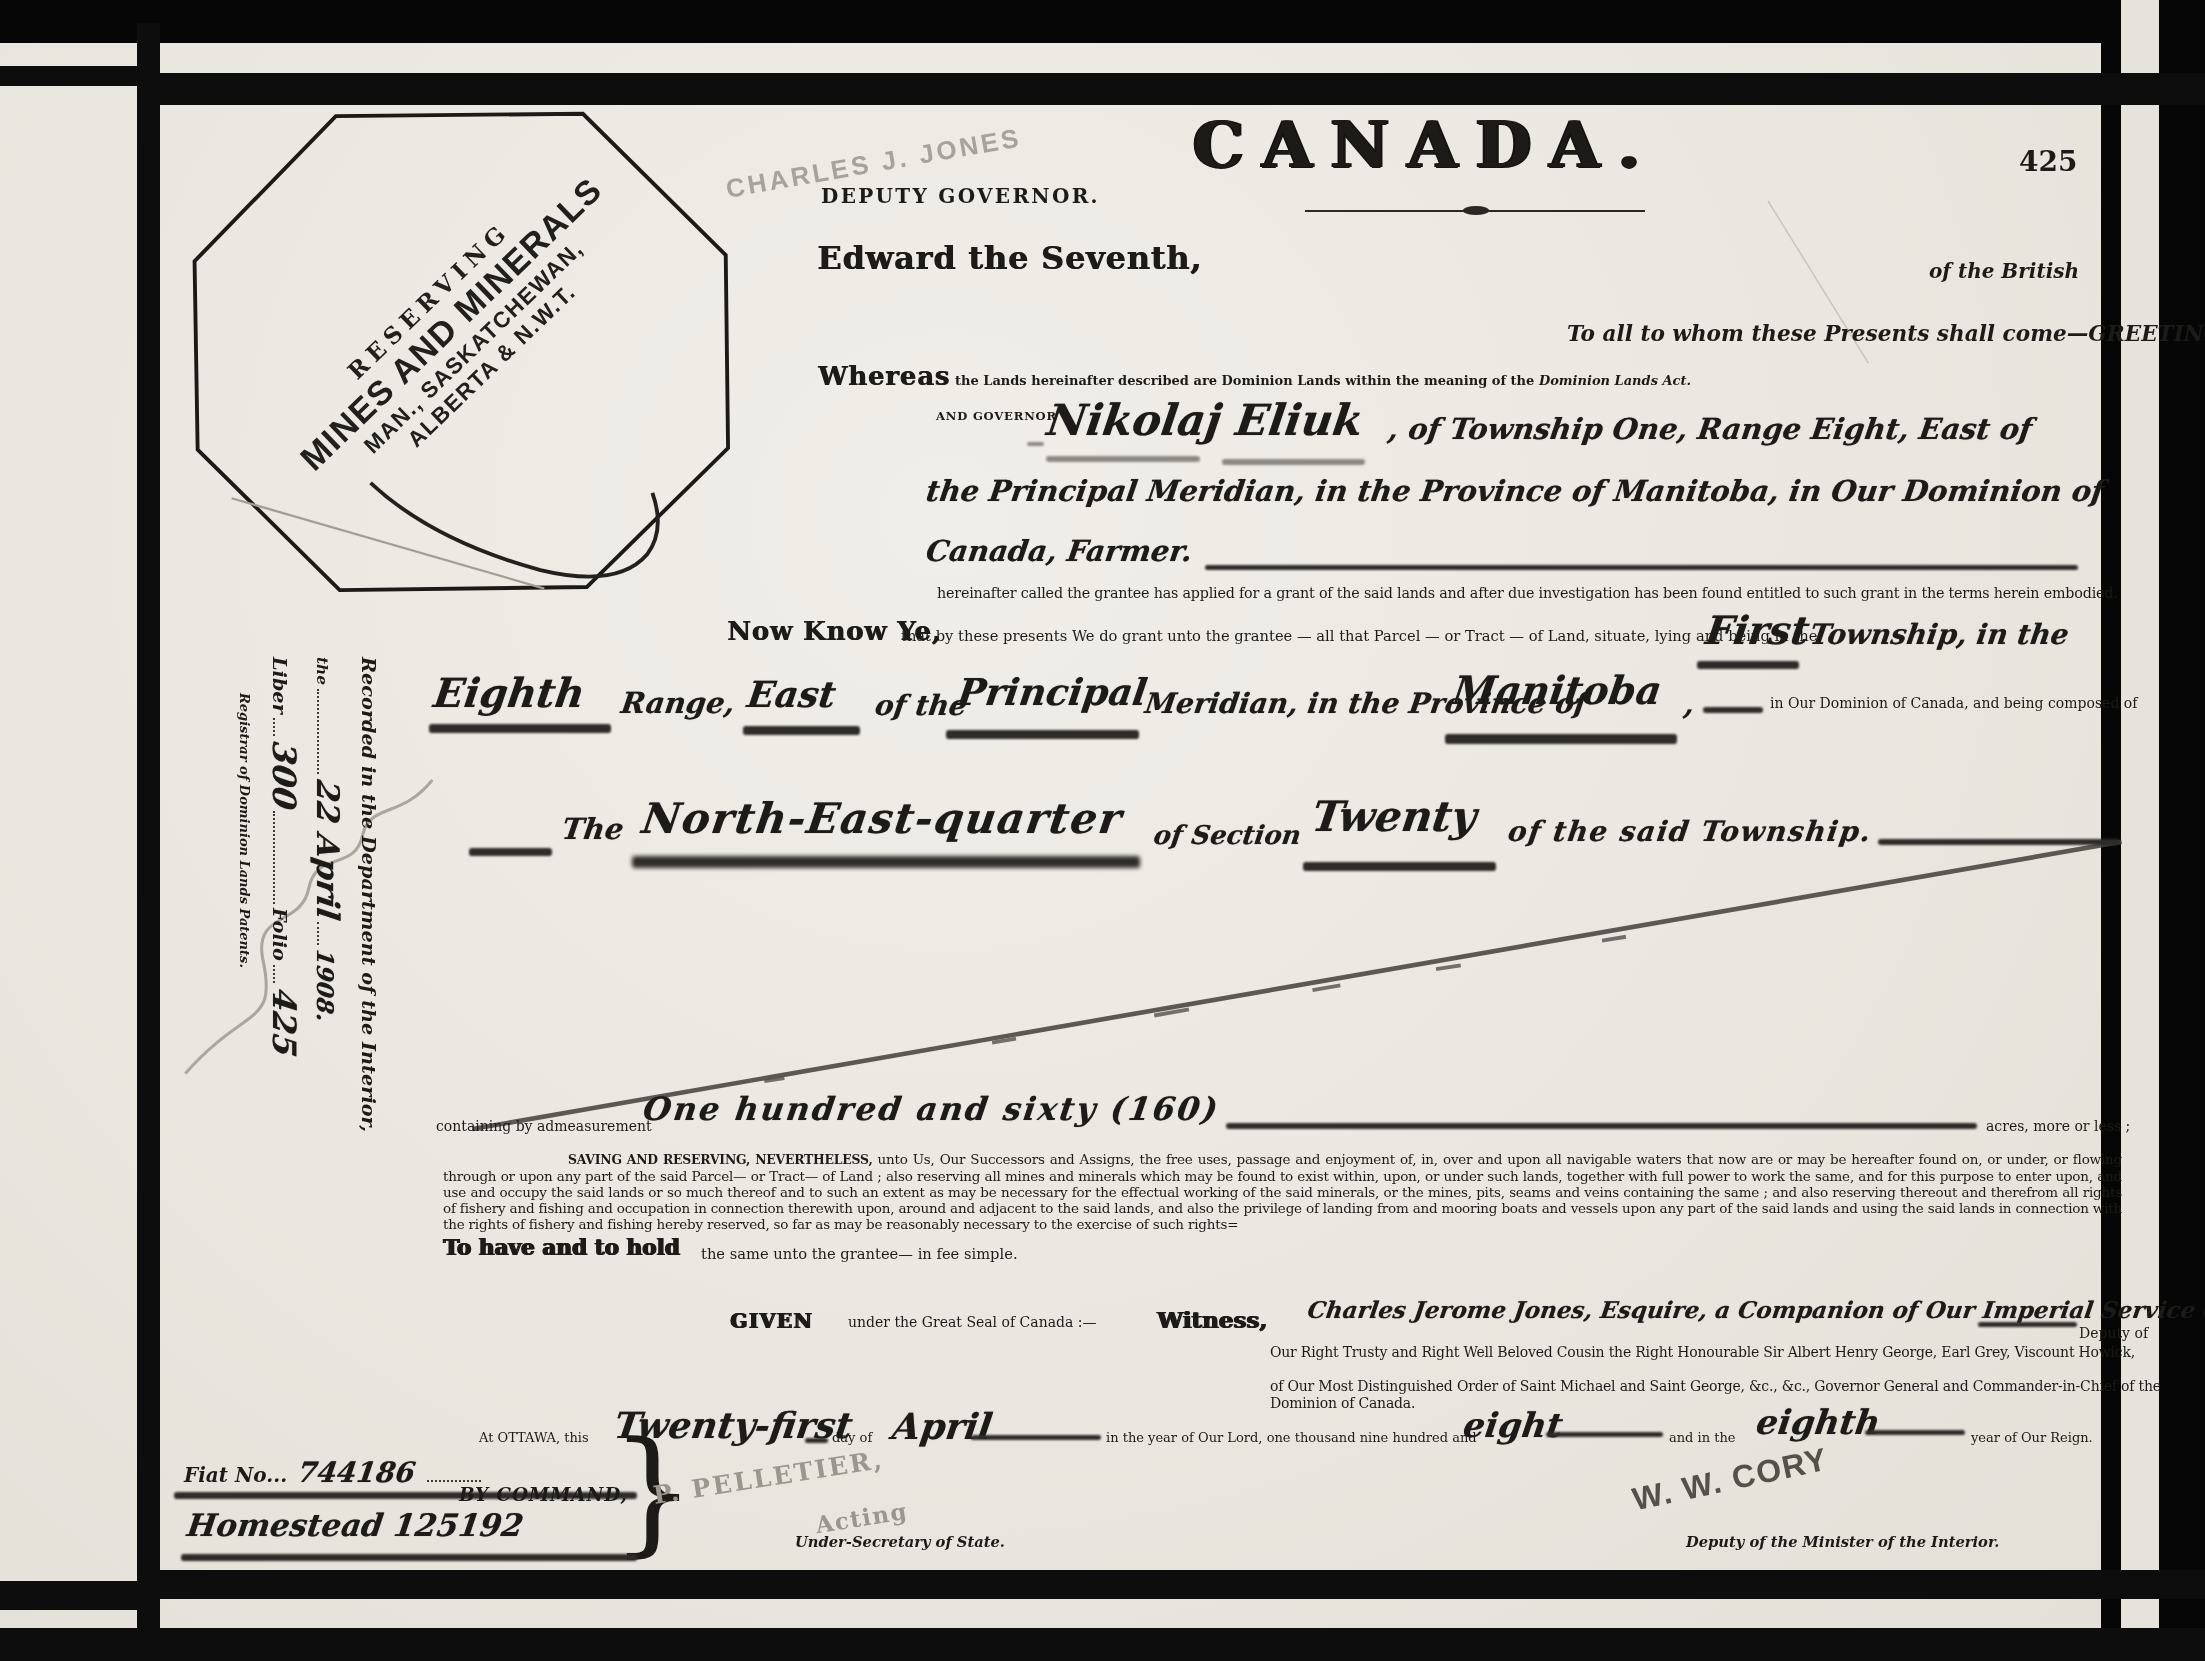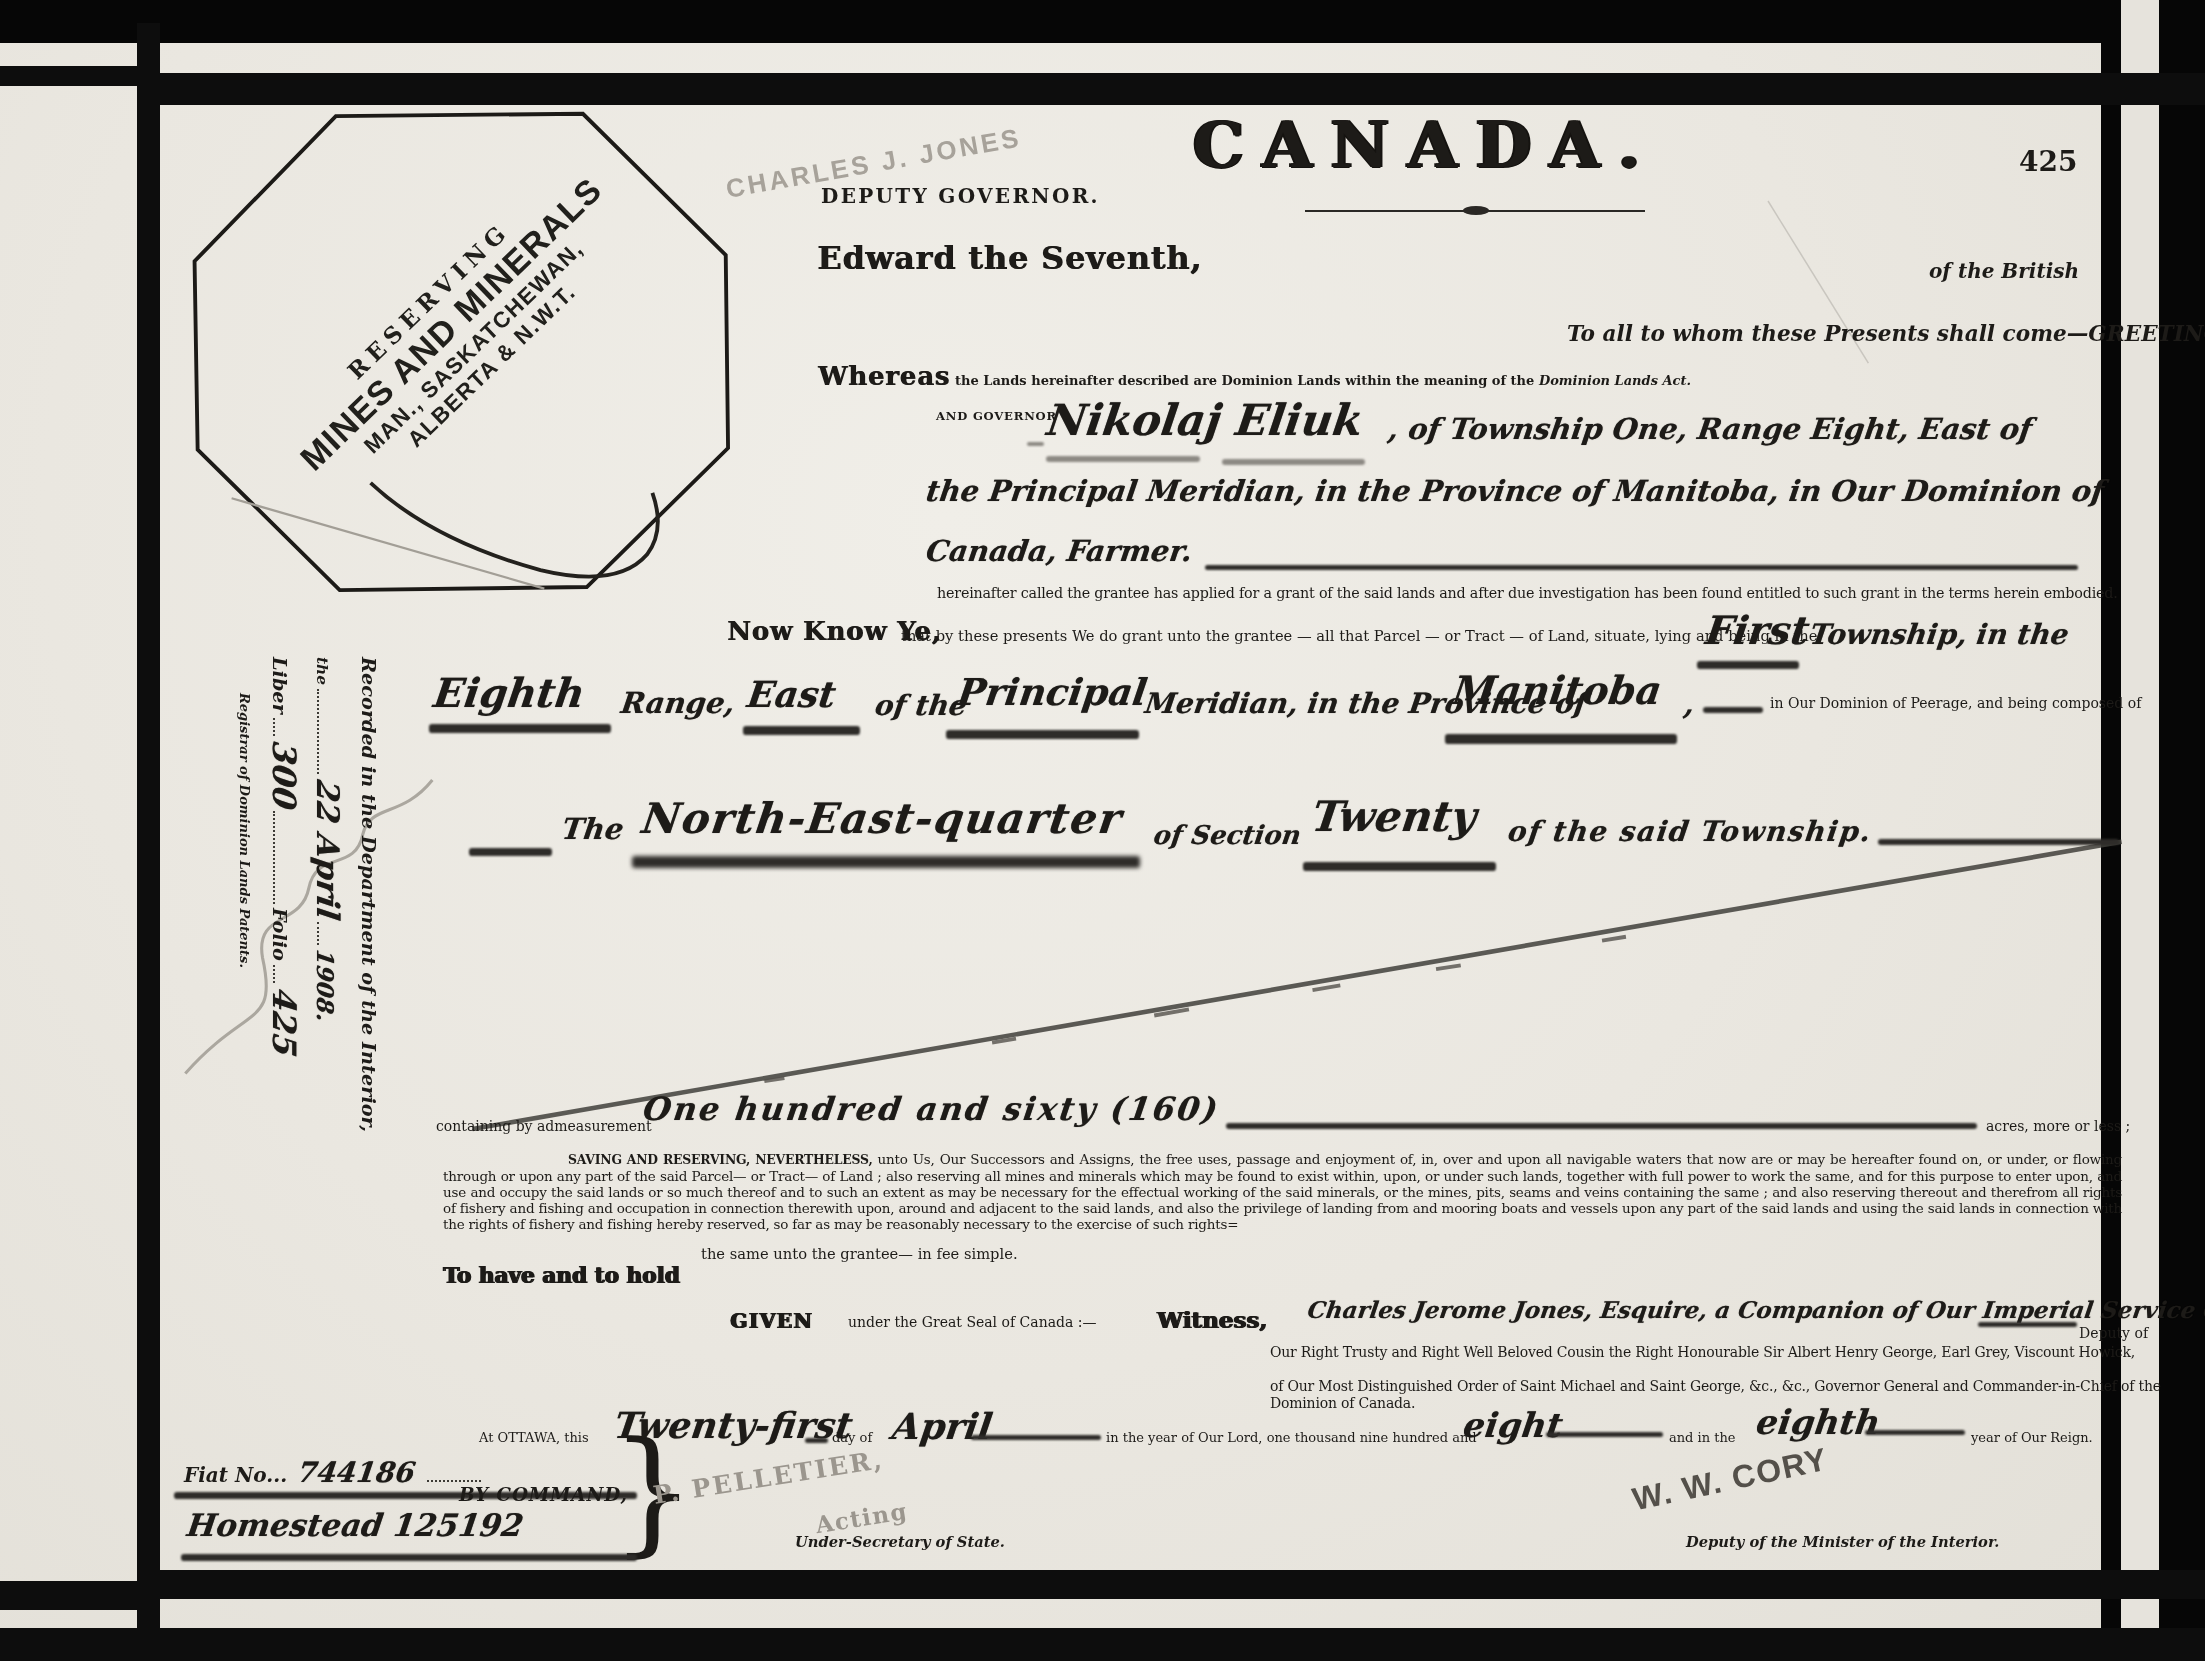--- a/index.html
+++ b/index.html
@@ -121,21 +121,21 @@
   <div class="abs hw" style="left:745px;top:673px;font-size:36px;">East</div>
   <div class="smudge" style="left:743px;top:726px;width:117px;height:9.3px;"></div>
   <div class="abs hw" style="left:873px;top:689px;font-size:28px;">of the</div>
   <div class="abs hw" style="left:955px;top:670px;font-size:37px;">Principal</div>
   <div class="smudge" style="left:946px;top:730px;width:193px;height:9.3px;"></div>
   <div class="abs hw" style="left:1143px;top:687px;font-size:28px;">Meridian, in the Province of</div>
   <div class="abs hw" style="left:1450px;top:667px;font-size:39px;">Manitoba</div>
   <div class="smudge" style="left:1445px;top:734px;width:232px;height:10px;"></div>
   <div class="abs hw" style="left:1682px;top:687px;font-size:29px;">,</div>
   <div class="smudge" style="left:1703px;top:707px;width:60px;height:6.2px;"></div>
-  <div class="abs nw" style="left:1770px;top:695px;font-size:14px;">in Our Dominion of Peerage, and being composed of</div>
+  <div class="abs nw" style="left:1770px;top:695px;font-size:14px;">in Our Dominion of Canada, and being composed of</div>
 
   <div class="smudge" style="left:469px;top:848px;width:83px;height:7.7px;"></div>
   <div class="abs hw" style="left:560px;top:812px;font-size:29px;">The</div>
   <div class="abs hw" style="left:639px;top:794px;font-size:42px;letter-spacing:1.5px;">North-East-quarter</div>
   <div class="smudge" style="left:632px;top:856px;width:508px;height:12.4px;filter:blur(1.9px);"></div>
   <div class="abs hw" style="left:1152px;top:820px;font-size:26px;">of Section</div>
   <div class="abs hw" style="left:1309px;top:792px;font-size:42px;">Twenty</div>
   <div class="smudge" style="left:1303px;top:862px;width:193px;height:9.3px;"></div>
   <div class="abs hw" style="left:1506px;top:815px;font-size:28px;letter-spacing:1.5px;">of the said Township.</div>
   <div class="smudge" style="left:1878px;top:839px;width:241px;height:6.2px;"></div>
@@ -143,21 +143,21 @@
   <div class="abs nw" style="left:436px;top:1118px;font-size:14px;">containing by admeasurement</div>
   <div class="abs hw" style="left:641px;top:1090px;font-size:32px;letter-spacing:2.3px;">One hundred and sixty (160)</div>
   <div class="smudge" style="left:1226px;top:1123px;width:751px;height:6.2px;"></div>
   <div class="abs nw" style="left:1986px;top:1118px;font-size:14px;">acres, more or less ;</div>
 
   <div class="abs just" style="left:443px;top:1151px;width:1679px;font-size:13.5px;line-height:16px;letter-spacing:-0.2px;text-indent:125px;">
     <span class="b" style="font-size:12.4px;">SAVING AND RESERVING, NEVERTHELESS,</span>
     <span>unto Us, Our Successors and Assigns, the free uses, passage and enjoyment of, in, over and upon all navigable waters that now are or may be hereafter found on, or under, or flowing through or upon any part of the said Parcel— or Tract— of Land ; also reserving all mines and minerals which may be found to exist within, upon, or under such lands, together with full power to work the same, and for this purpose to enter upon, and use and occupy the said lands or so much thereof and to such an extent as may be necessary for the effectual working of the said minerals, or the mines, pits, seams and veins containing the same ; and also reserving thereout and therefrom all rights of fishery and fishing and occupation in connection therewith upon, around and adjacent to the said lands, and also the privilege of landing from and mooring boats and vessels upon any part of the said lands and using the said lands in connection with the rights of fishery and fishing hereby reserved, so far as may be reasonably necessary to the exercise of such rights=</span>
   </div>
 
-  <div class="abs slab nw" style="left:443px;top:1235px;font-size:21.6px;margin-top:28px;">To have and to hold</div>
+  <div class="abs slab nw" style="left:443px;top:1235px;font-size:21.6px;">To have and to hold</div>
   <div class="abs nw" style="left:701px;top:1245px;font-size:14.7px;">the same unto the grantee— in fee simple.</div>
 
   <div class="abs slab nw" style="left:730px;top:1309px;font-size:20px;letter-spacing:1.5px;">GIVEN</div>
   <div class="abs nw" style="left:848px;top:1314px;font-size:14px;">under the Great Seal of Canada :—</div>
   <div class="abs slab nw" style="left:1157px;top:1306px;font-size:23px;">Witness,</div>
   <div class="abs hw" style="left:1306px;top:1296px;font-size:23px;">Charles Jerome Jones, Esquire, a Companion of Our Imperial Service Order,</div>
   <div class="smudge" style="left:1978px;top:1322px;width:99px;height:5.4px;"></div>
   <div class="abs nw" style="left:2079px;top:1325px;font-size:14px;">Deputy of</div>
   <div class="abs nw" style="left:1270px;top:1344px;font-size:14px;letter-spacing:-0.2px;">Our Right Trusty and Right Well Beloved Cousin the Right Honourable Sir Albert Henry George, Earl Grey, Viscount Howick,</div>
   <div class="abs nw" style="left:1270px;top:1378px;font-size:14px;letter-spacing:-0.2px;">of Our Most Distinguished Order of Saint Michael and Saint George, &amp;c., &amp;c., Governor General and Commander-in-Chief of the</div>

